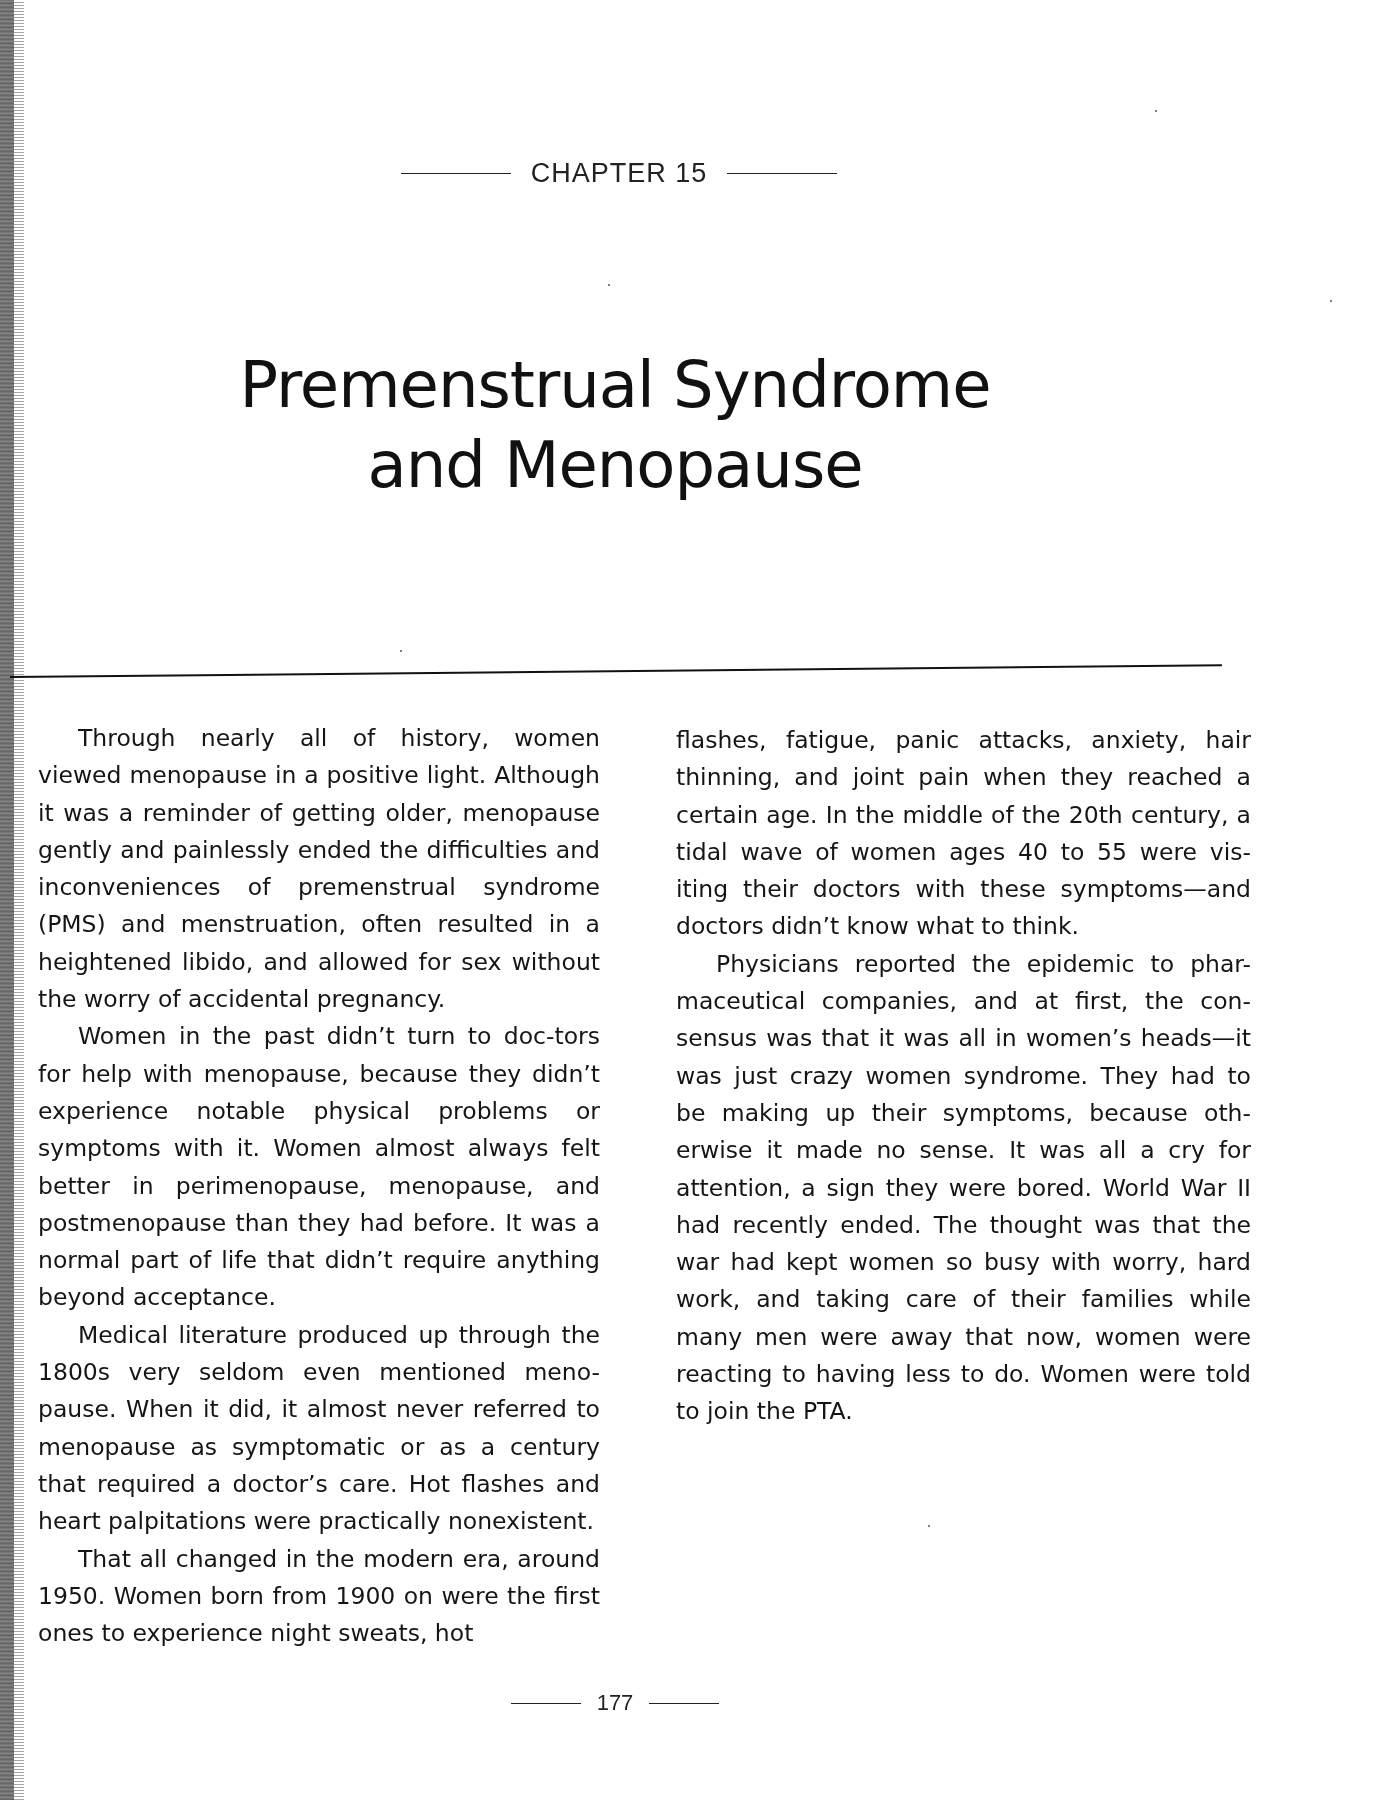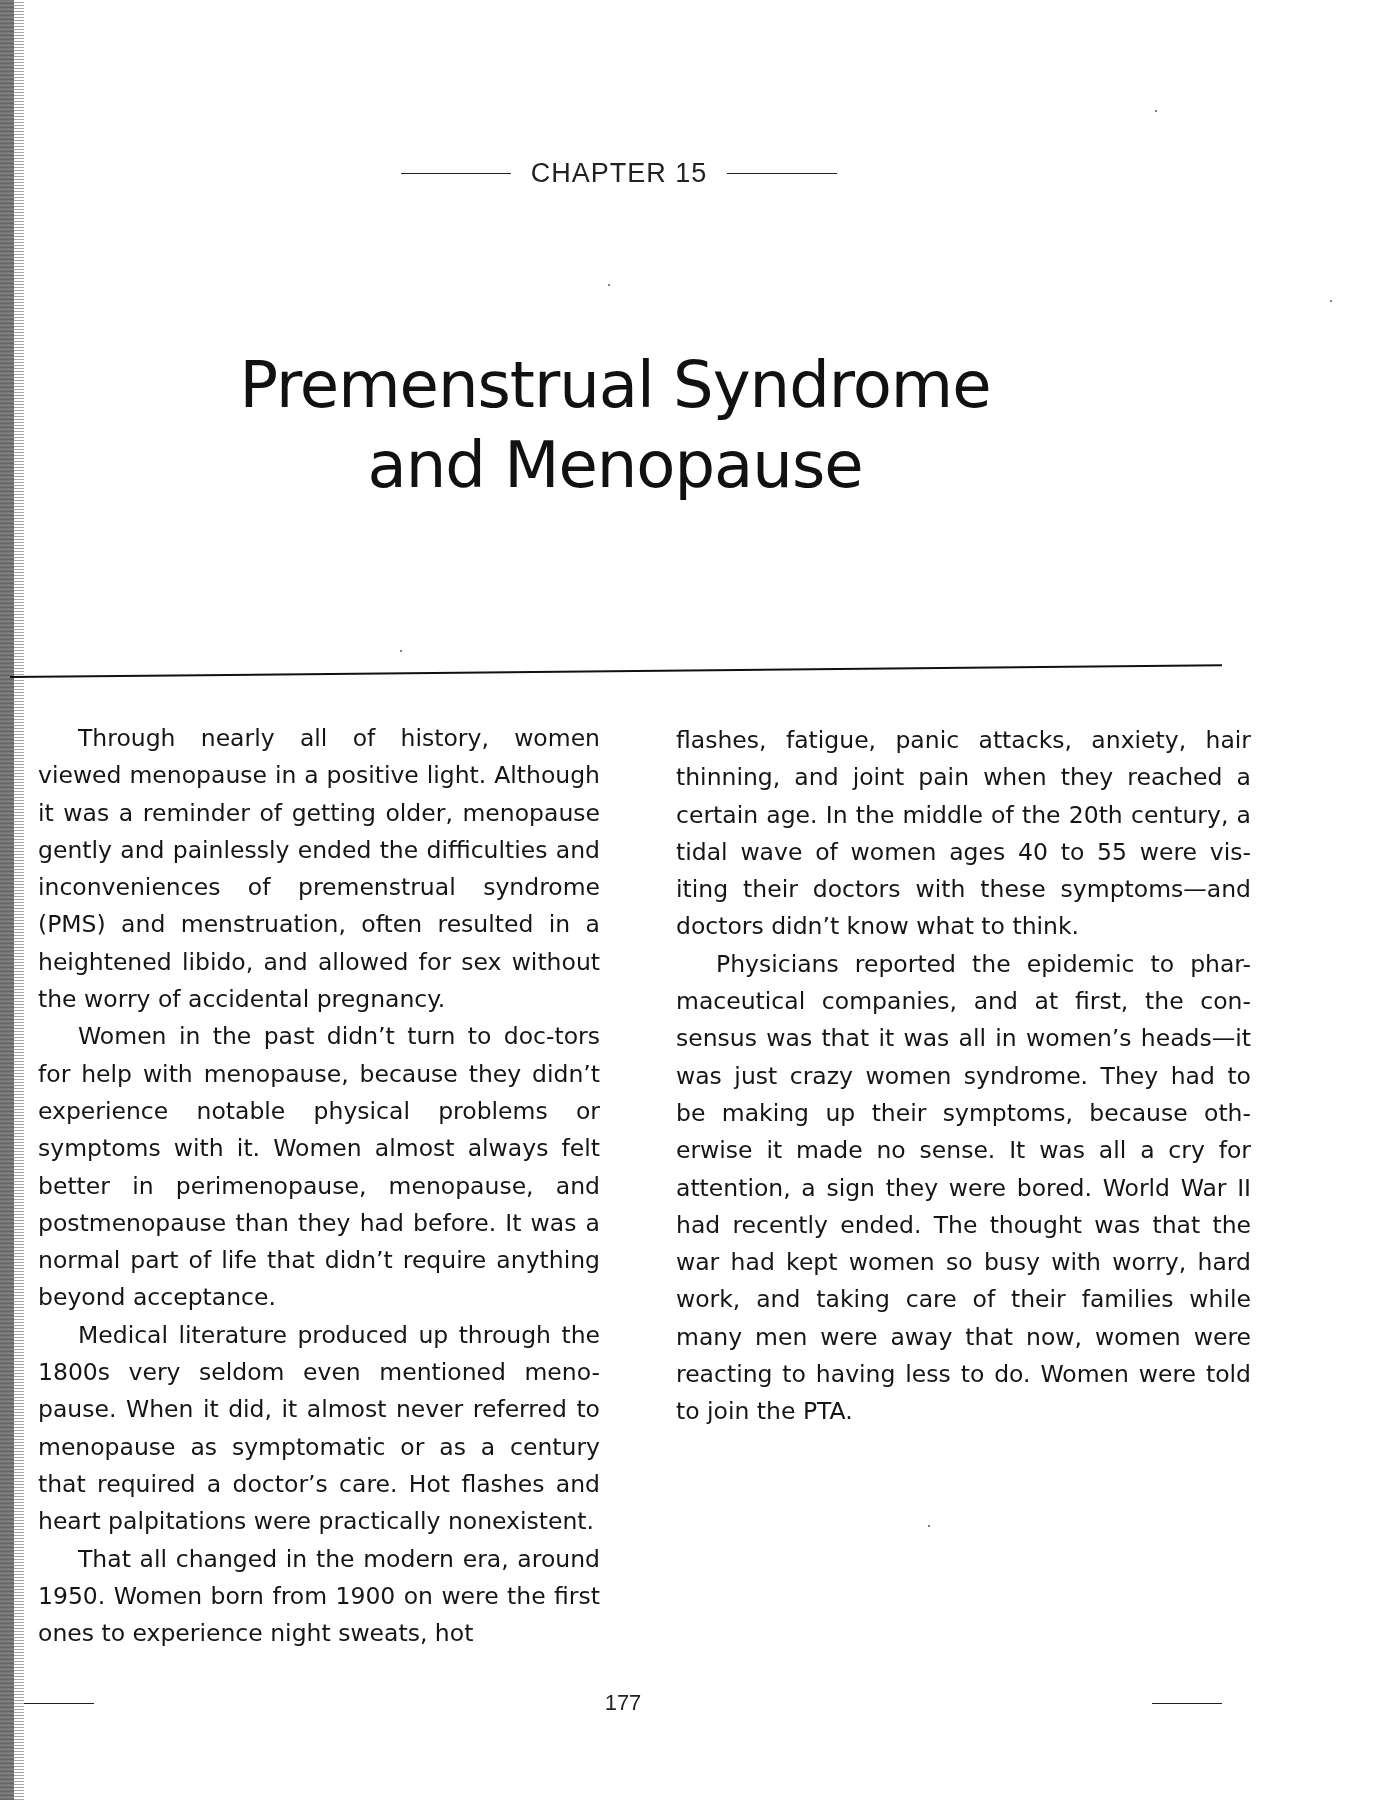--- a/index.html
+++ b/index.html
@@ -56,21 +56,21 @@
       color: #151515;
     }
     .col-left { left: 38px; width: 562px; }
     .col-right { left: 636px; width: 575px; top: 722px; margin-left: 40px; }
     .para { margin: 0; text-indent: 0; }
     .para.indent { text-indent: 40px; }
     .para.cont { text-indent: 0; }
     .para span.it { }
     .page-footer {
       position: absolute; top: 1690px; left: 0; width: 1230px;
-      display: flex; justify-content: space-between; align-items: center; padding-left: 8px;
+      display: flex; justify-content: center; align-items: center;
     }
     .footer-rule { width: 70px; height: 0; border-top: 1.5px solid #222; margin: 0 16px; }
     .page-number { font-family: "Liberation Sans", sans-serif; font-size: 22px; color: #222; }
     .speck { position: absolute; width: 2px; height: 2px; background: #555; border-radius: 1px; }
   </style>
 </head>
 <body>
 
 <div class="scan-edge"></div>
 <div class="scan-edge-fade"></div>

